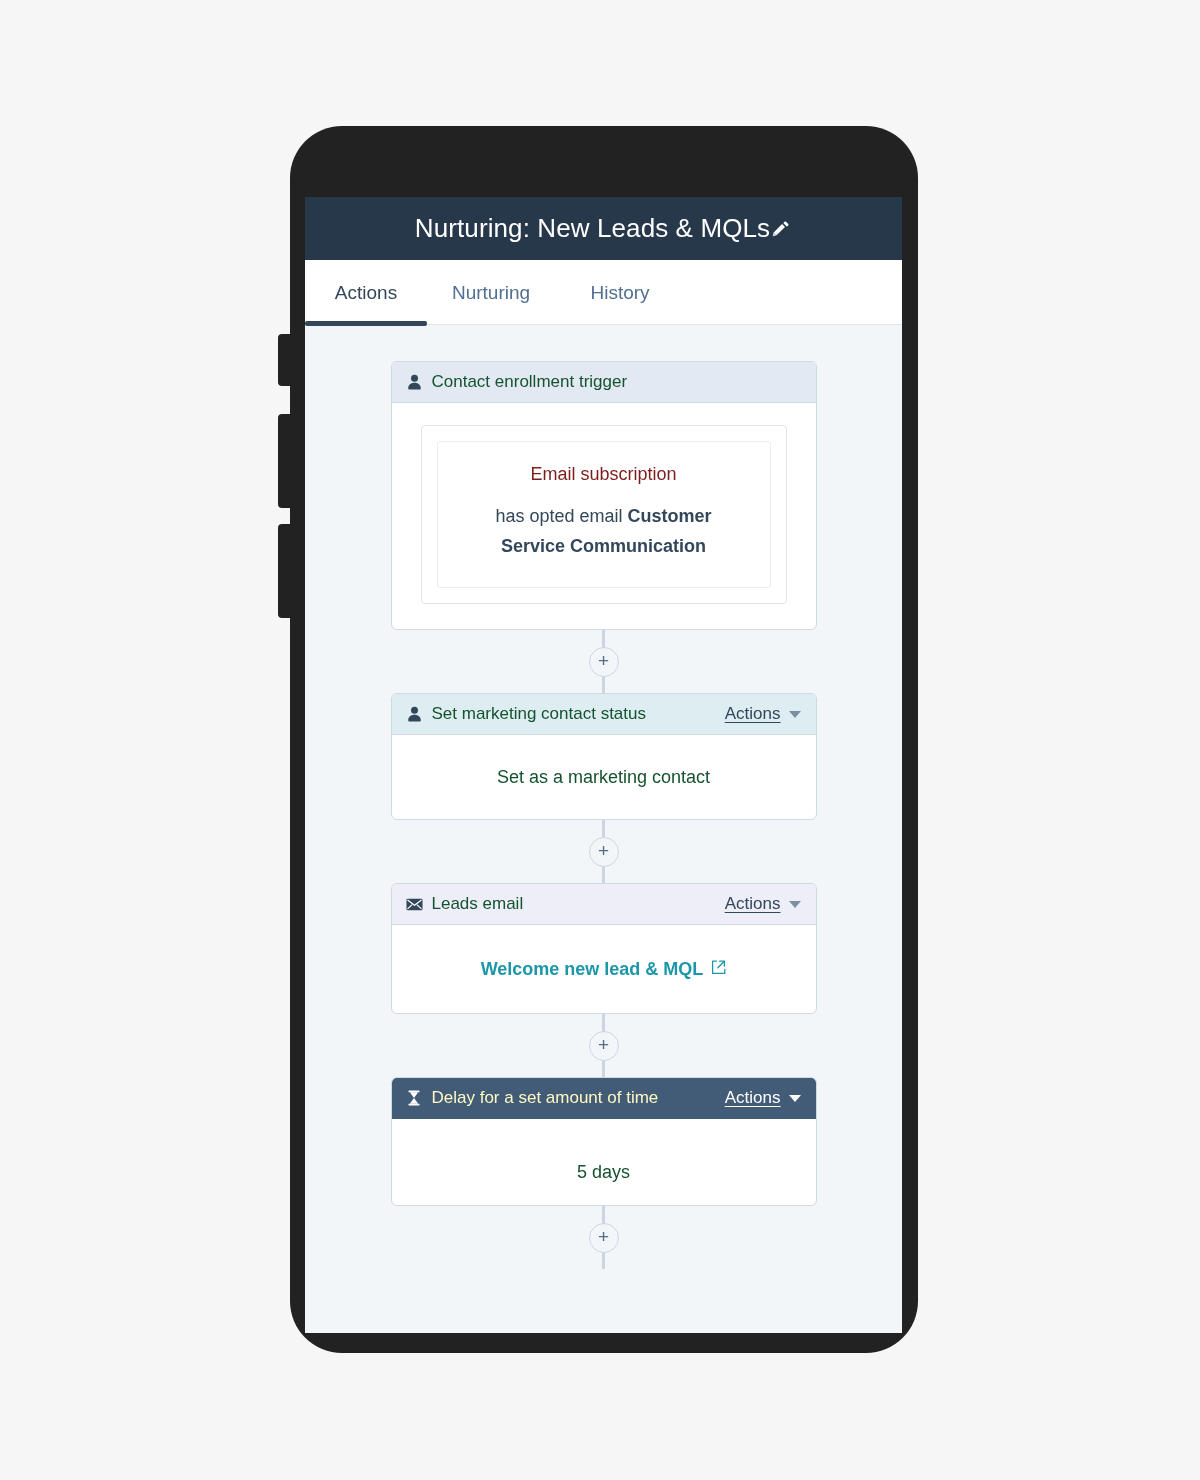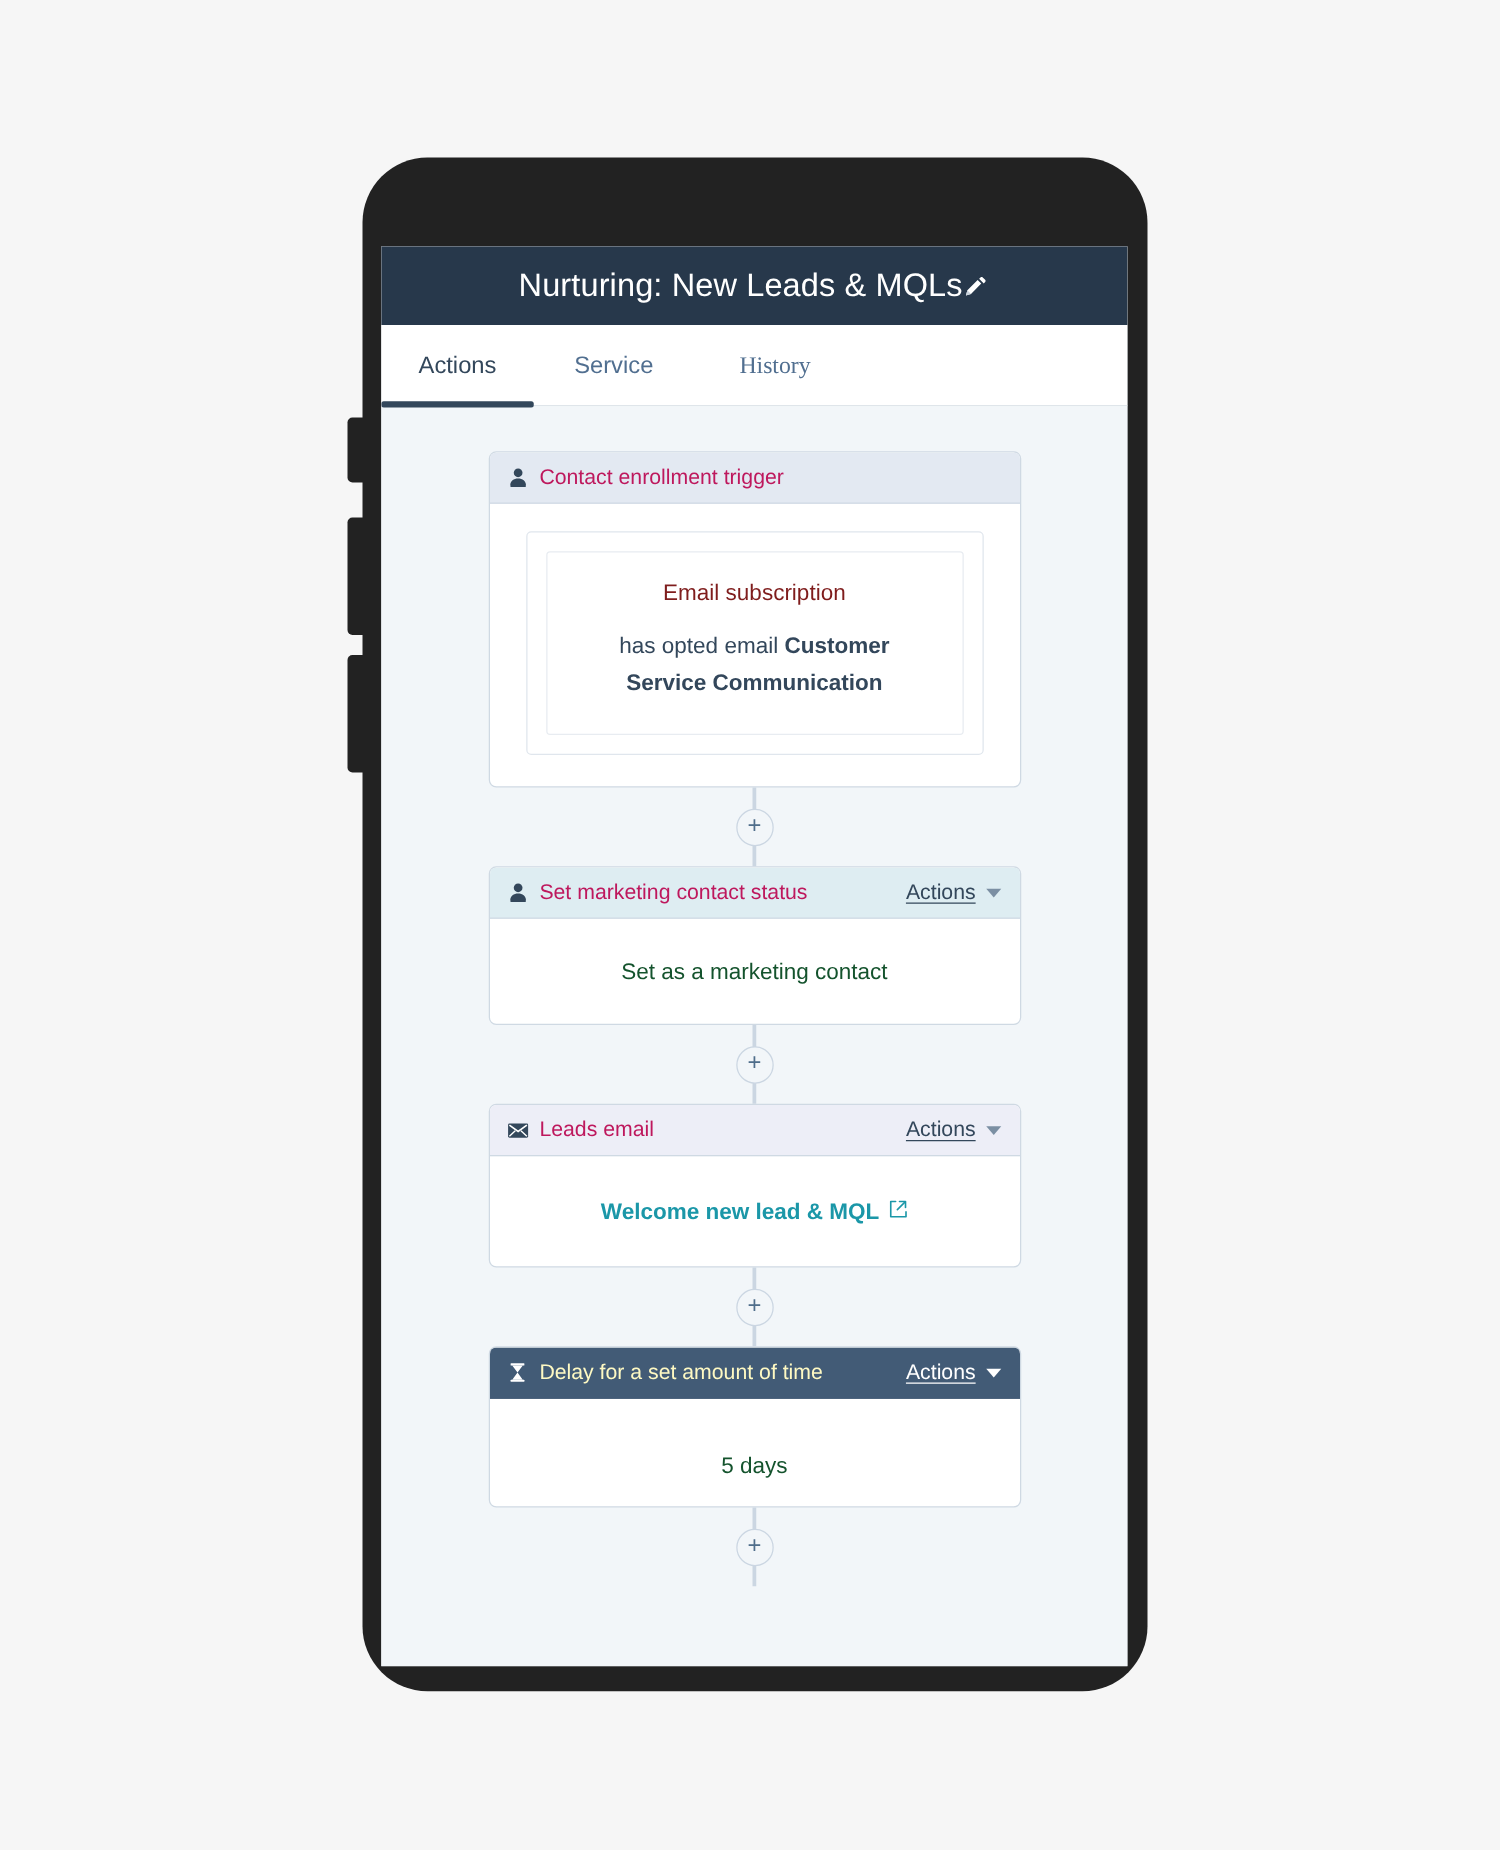--- a/index.html
+++ b/index.html
@@ -100,21 +100,21 @@
     position: absolute;
     left: 0; right: 0; bottom: -1px;
     height: 5px;
     background: #33475b;
     border-radius: 2px;
     z-index: 2;
   }
   #tab-actions      { width: 122px; justify-content: center; }
   #tab-settings     { width: 128px; }
   #tab-performance  { width: 148px; }
-  #tab-history      { width: 130px; font-family: Liberation Serif, serif; }
+  #tab-history      { width: 130px; }
 
   
   #flow-canvas {
     background: #f2f6f9;
     height: calc(1136px - 63px - 65px);
     position: relative;
     padding-top: 36px;
   }
   #flow-stack {
     position: relative;
@@ -179,21 +179,21 @@
     gap: 9px;
     border-bottom: 1px solid #cfd9e3;
   }
   .card-header .hdr-icon {
     width: 17px; height: 17px;
     display: flex; align-items: center; justify-content: center;
     flex: 0 0 auto;
   }
   .card-header .hdr-title {
     font-size: 17px;
-    color: #be185d;
+    color: #14532d;
     white-space: nowrap;
   }
   .card-header .spacer { flex: 1 1 auto; }
 
   .actions-menu {
     display: flex;
     align-items: center;
     gap: 8px;
     cursor: pointer;
   }
@@ -295,21 +295,21 @@
         <svg width="20" height="20" viewBox="0 0 20 20" aria-hidden="true">
           <path d="M15.2 2.9c-.5-.5-1.3-.5-1.8 0l-1.1 1.1 3.7 3.7 1.1-1.1c.5-.5.5-1.3 0-1.8l-1.9-1.9z" fill="#ffffff"></path>
           <path d="M11.1 5.0 2.9 13.2l-1.2 4.1 4.1-1.2 8.2-8.2-2.9-2.9z" fill="#ffffff"></path>
           <path d="M2.9 13.2l-1.2 4.1 4.1-1.2-2.9-2.9z" fill="#c8d2dc"></path>
         </svg>
       </div>
     </div>
 
     <div id="tabbar">
       <div class="tab active" id="tab-actions">Actions</div>
-      <div class="tab" id="tab-settings">Service</div>
+      <div class="tab" id="tab-settings">Nurturing</div>
       <div class="tab" id="tab-history">History</div>
     </div>
 
     <div id="flow-canvas">
       <div id="flow-stack">
 
         <div class="card" id="card-enrollment-trigger">
           <div class="card-header">
             <span class="hdr-icon">
               <svg width="15" height="16" viewBox="0 0 15 16" aria-hidden="true">

